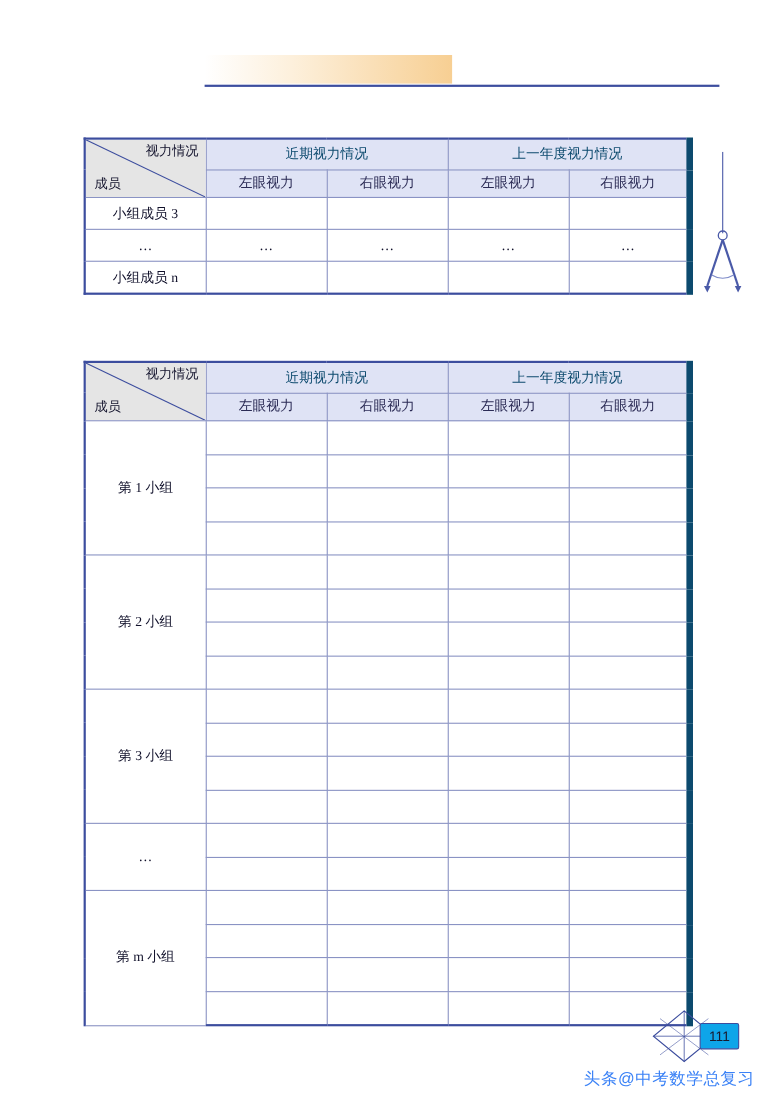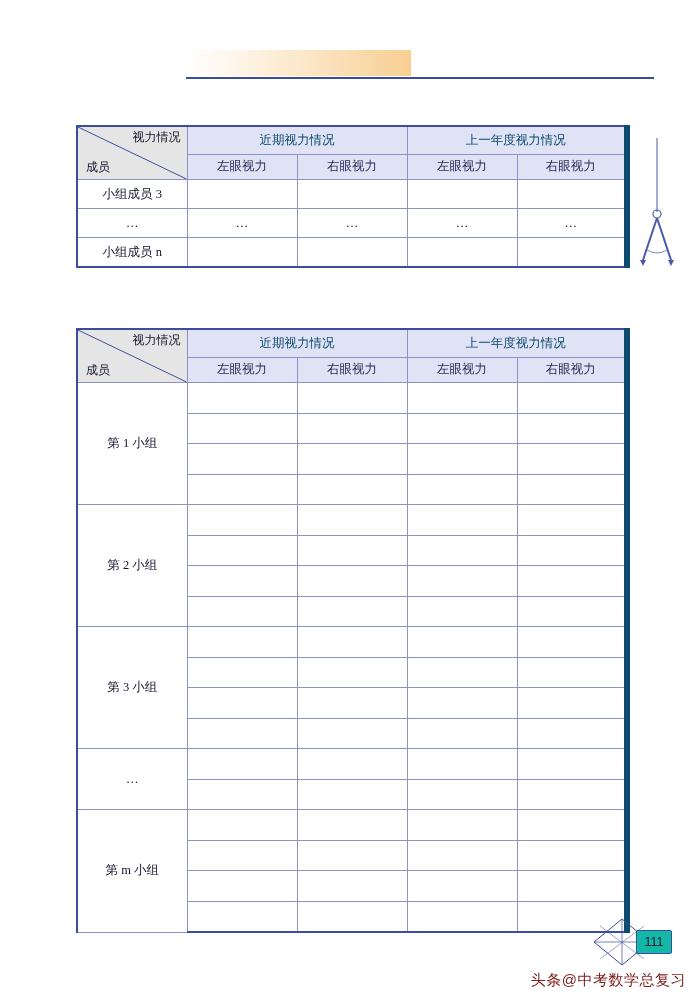--- a/index.html
+++ b/index.html
@@ -170,35 +170,35 @@
     height: 54px;
   }
   .pagenum {
     position: absolute;
     left: 44px;
     top: 15px;
     width: 34px;
     height: 22px;
     border: 1px solid #3c4d9e;
     border-radius: 2px;
-    background: #14b8a6;
+    background: #0ea5e9;
     text-align: center;
     line-height: 22px;
     font-size: 12.5px;
     color: #1a1a2e;
     font-family: "Liberation Sans", "DejaVu Sans", sans-serif;
   }
 
   
   .watermark {
     position: absolute;
     right: 14px;
     bottom: 10px;
     font-size: 15px;
-    color: #7f1d1d;
+    color: #3b82f6;
     font-family: "Liberation Sans", "DejaVu Sans", sans-serif;
     letter-spacing: 0.5px;
   }
 </style>
 </head>
 <body>
 
 <div class="page">
 
   <div class="header-band">

